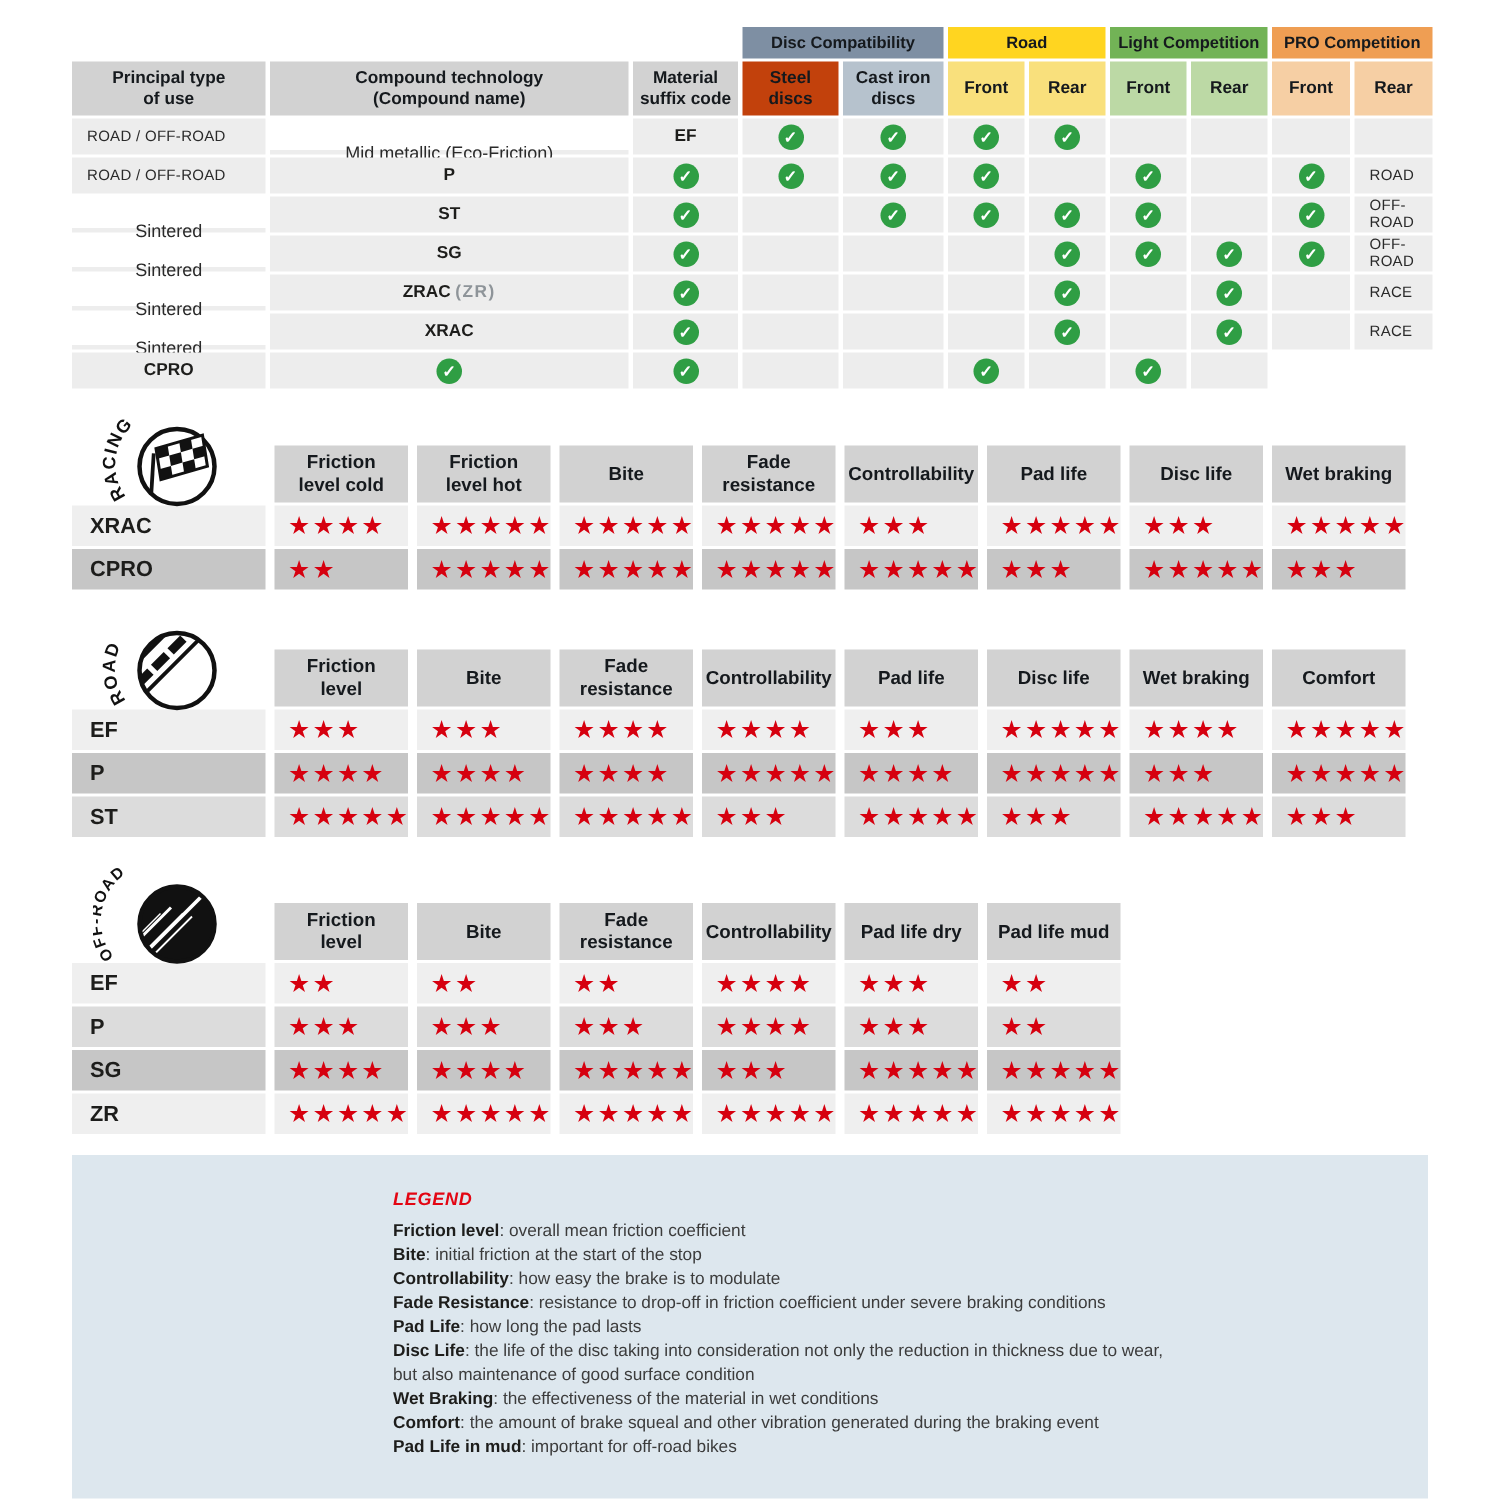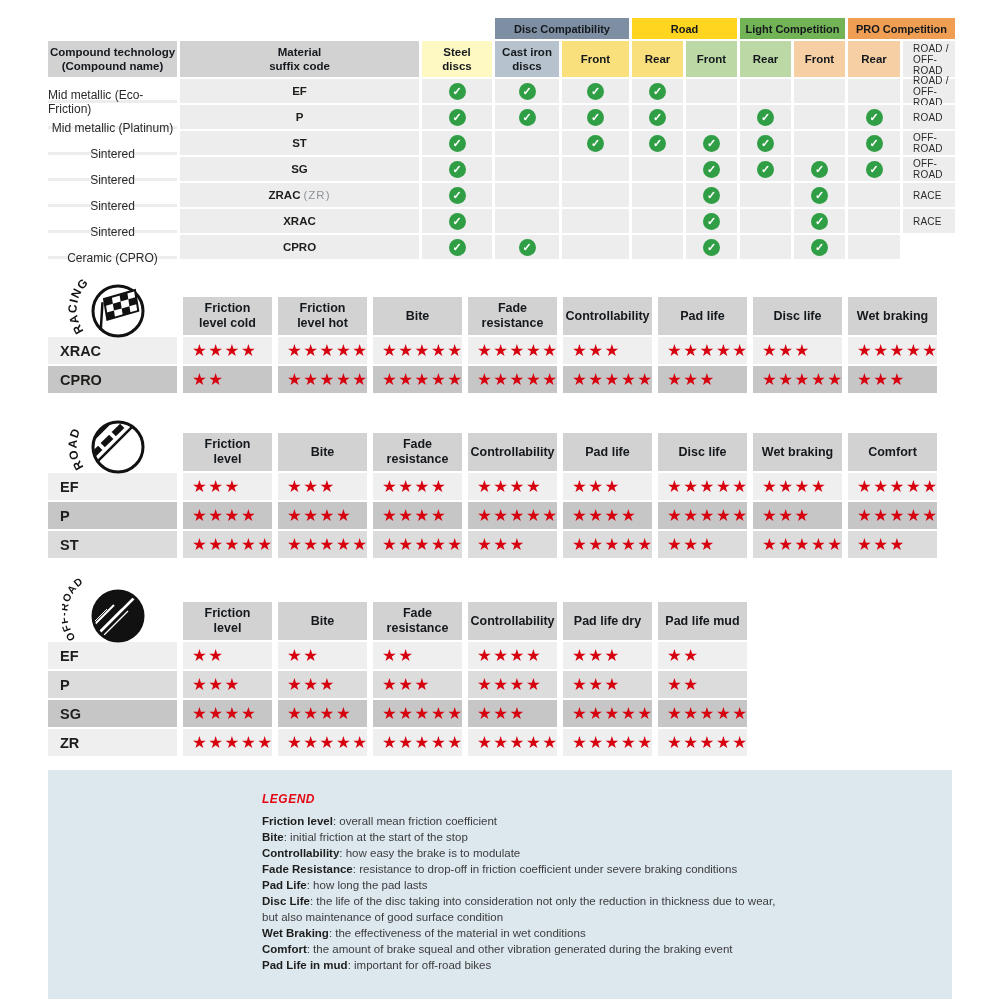--- a/index.html
+++ b/index.html
@@ -16,21 +16,21 @@
   .cat-spacer{background:transparent;}
   .cat-cell{grid-column:span 2;display:flex;align-items:center;justify-content:center;
     font-weight:bold;font-size:11px;color:#15191d;}
   .colhead{display:flex;align-items:center;justify-content:center;text-align:center;
     font-weight:bold;font-size:11.5px;line-height:1.25;white-space:pre-line;color:#15191d;}
   .gray{background:var(--header-gray);}
   .cell{background:var(--compat-row);display:flex;align-items:center;font-size:11px;color:#2a2a2a;}
   .use{padding-left:10px;font-size:10px;letter-spacing:.2px;}
   .compound{justify-content:center;font-size:12px;margin-top:21px;}
   .suffix{justify-content:center;font-weight:bold;font-size:11.5px;color:#1d1d1b;}
-  .note{color:#8e9499;letter-spacing:1px;margin-left:3px;font-weight:normal;}
+  .note{color:#8e9499;letter-spacing:1px;margin-left:3px;font-weight:bold;}
   .check-cell{justify-content:center;}
   .check{width:17px;height:17px;border-radius:50%;background:var(--check-green);color:#fff;
     font-size:11px;font-weight:bold;display:flex;align-items:center;justify-content:center;}
 
   
   .rating-section{position:relative;}
   .sec-racing{margin-top:38px;}
   .sec-road{margin-top:40px;}
   .sec-offroad{margin-top:44px;}
   .sec-icon{position:absolute;left:14px;top:-36px;width:100px;height:90px;}
@@ -55,25 +55,27 @@
 </head>
 <body>
 
 <div class="page">
   <div id="compat-grid" class="compat-grid">
       <div class="cat-spacer" style="grid-column:1/4"></div>
       <div class="cat-cell" style="background:#7e8fa3">Disc Compatibility</div>
       <div class="cat-cell" style="background:#ffd520">Road</div>
       <div class="cat-cell" style="background:#72b356">Light Competition</div>
       <div class="cat-cell" style="background:#ef9e53">PRO Competition</div>
+      <div class="colhead gray">Principal type
+of use</div>
       <div class="colhead gray">Compound technology
 (Compound name)</div>
       <div class="colhead gray">Material
 suffix code</div>
-      <div class="colhead" style="background:#fef9c3">Steel
+      <div class="colhead" style="background:#c2410c">Steel
 discs</div>
       <div class="colhead" style="background:#b6c2cd">Cast iron
 discs</div>
       <div class="colhead" style="background:#f9e07c">Front</div>
       <div class="colhead" style="background:#f9e07c">Rear</div>
       <div class="colhead" style="background:#bcd9a5">Front</div>
       <div class="colhead" style="background:#bcd9a5">Rear</div>
       <div class="colhead" style="background:#f6cfa4">Front</div>
       <div class="colhead" style="background:#f6cfa4">Rear</div>
       <div class="cell use">ROAD / OFF-ROAD</div>
@@ -89,21 +91,20 @@
         <span class="check">✓</span>
       </div>
       <div class="cell check-cell">
         <span class="check">✓</span>
       </div>
       <div class="cell check-cell"></div>
       <div class="cell check-cell"></div>
       <div class="cell check-cell"></div>
       <div class="cell check-cell"></div>
       <div class="cell use">ROAD / OFF-ROAD</div>
-      <div class="cell compound">Mid metallic (Platinum)</div>
       <div class="cell suffix">P</div>
       <div class="cell check-cell">
         <span class="check">✓</span>
       </div>
       <div class="cell check-cell">
         <span class="check">✓</span>
       </div>
       <div class="cell check-cell">
         <span class="check">✓</span>
       </div>
@@ -190,21 +191,20 @@
       <div class="cell check-cell"></div>
       <div class="cell check-cell">
         <span class="check">✓</span>
       </div>
       <div class="cell check-cell"></div>
       <div class="cell check-cell">
         <span class="check">✓</span>
       </div>
       <div class="cell check-cell"></div>
       <div class="cell use">RACE</div>
-      <div class="cell compound">Ceramic (CPRO)</div>
       <div class="cell suffix">CPRO</div>
       <div class="cell check-cell">
         <span class="check">✓</span>
       </div>
       <div class="cell check-cell">
         <span class="check">✓</span>
       </div>
       <div class="cell check-cell"></div>
       <div class="cell check-cell"></div>
       <div class="cell check-cell">

